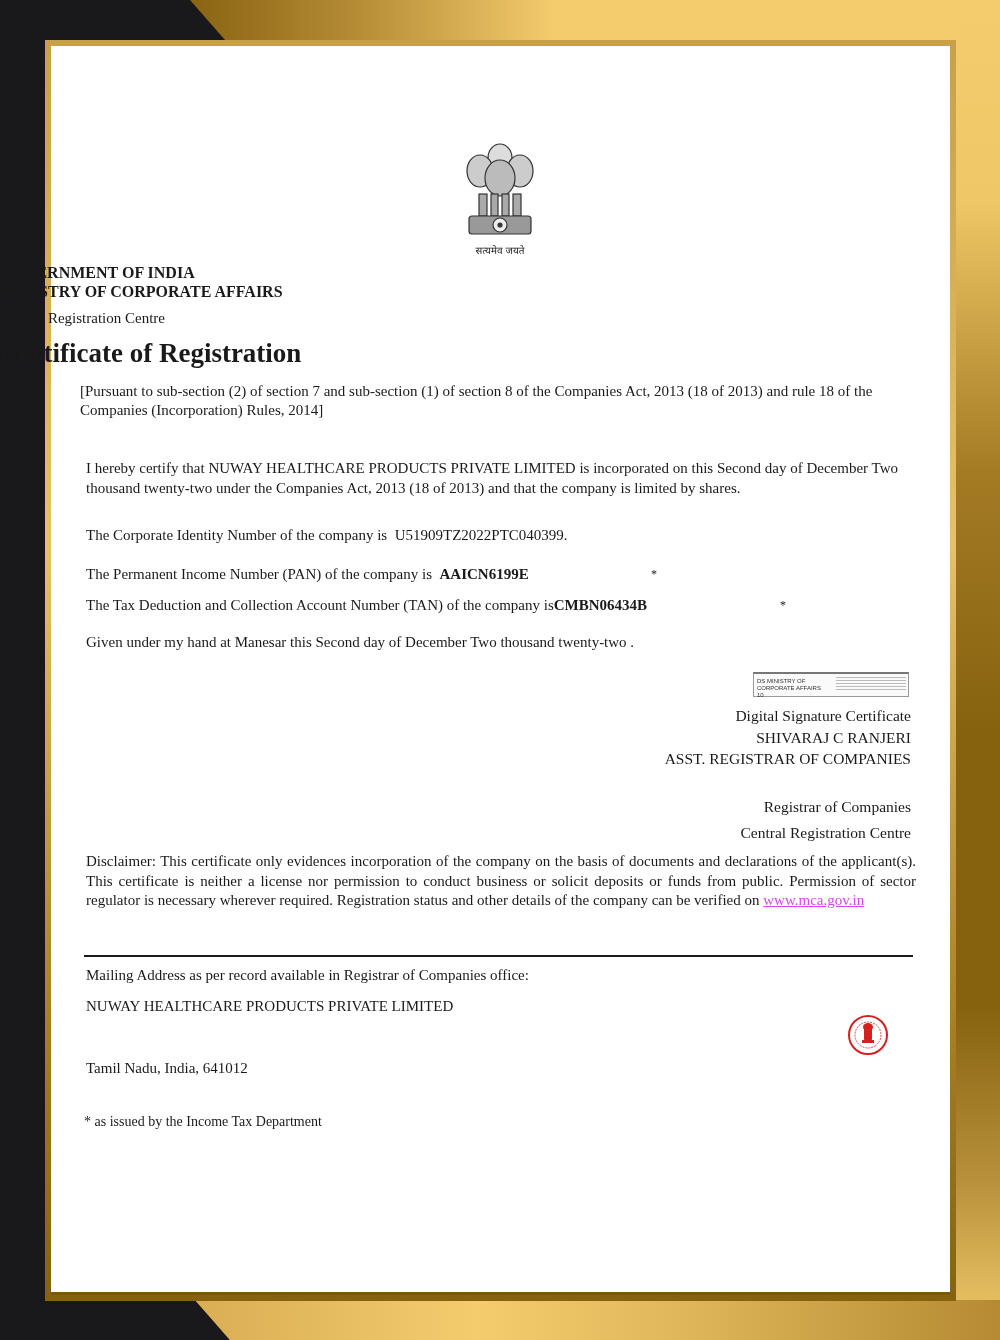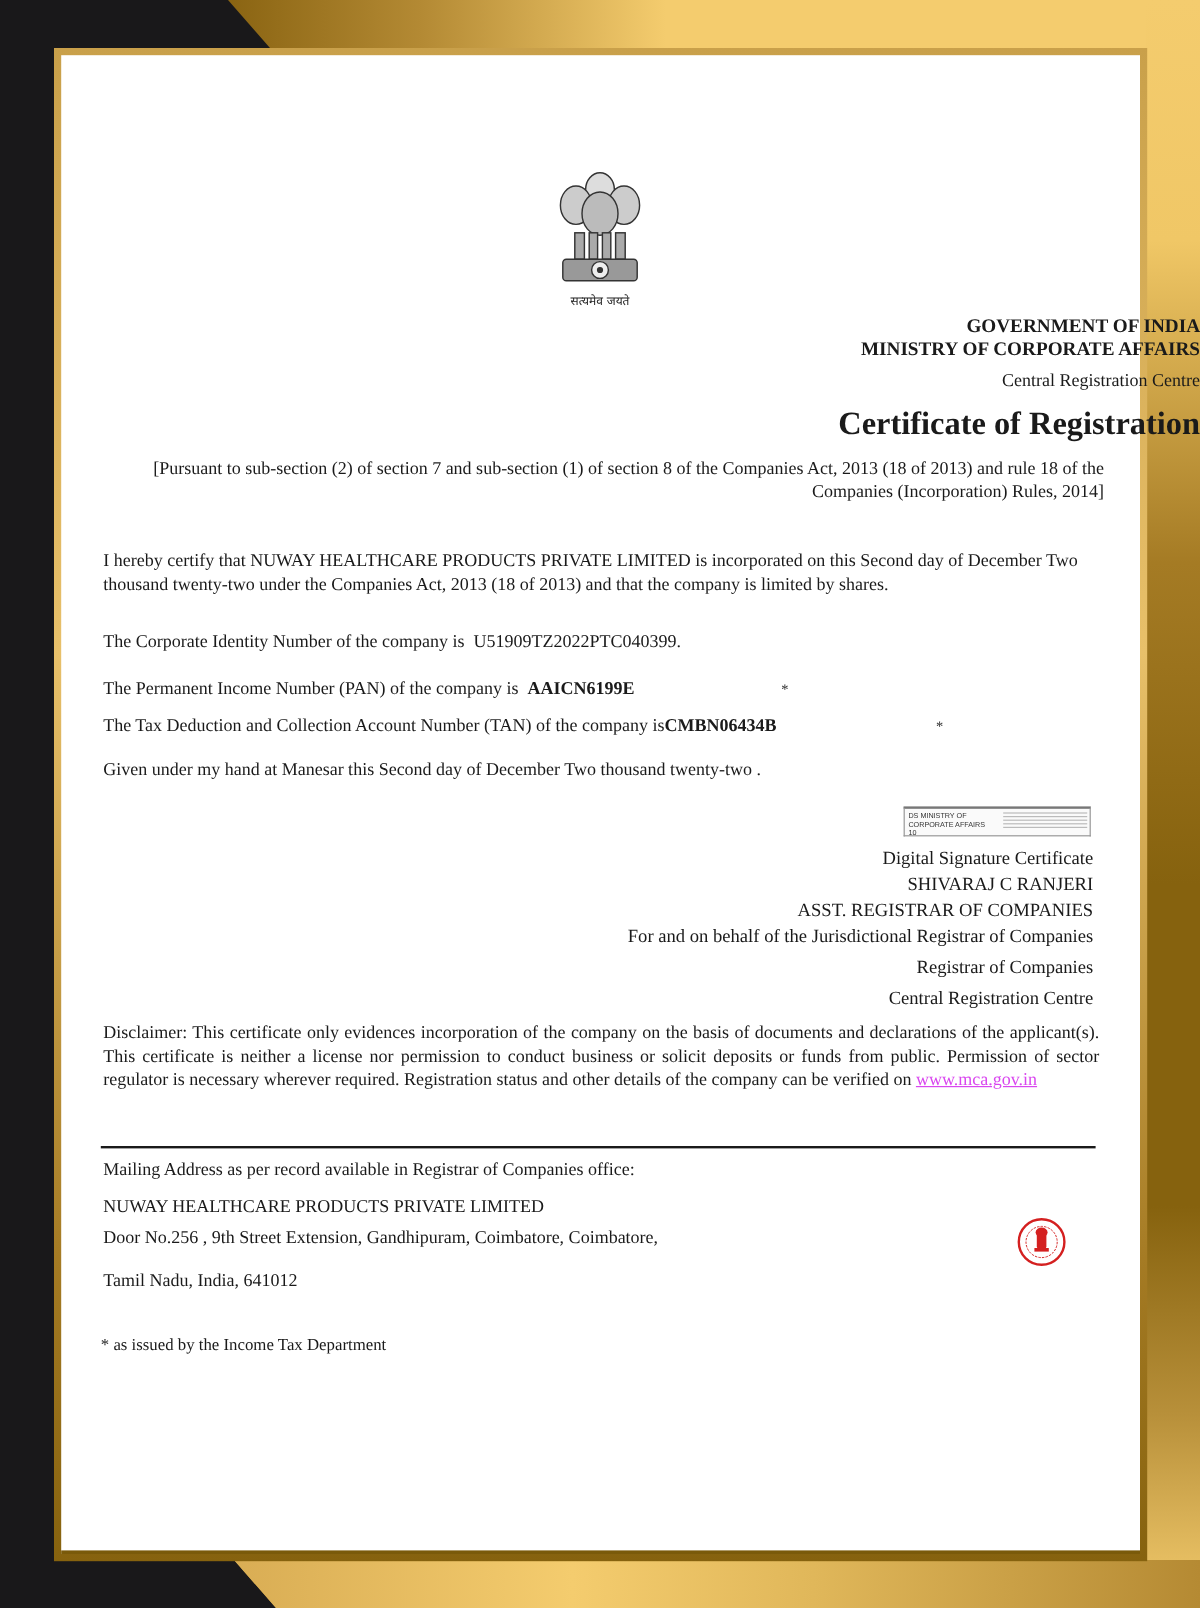--- a/index.html
+++ b/index.html
@@ -40,21 +40,21 @@
     background: #ffffff;
     border-bottom: 3px solid #7a5a0a;
   }
   .page { position: absolute; left: 0; top: 0; width: 1000px; height: 1340px; }
 
   .emblem {
     position: absolute; left: 455px; top: 136px; width: 90px; height: 124px;
   }
   .emblem svg { width: 90px; height: 124px; }
 
-  .center { position: absolute; left: 0; width: 1000px; text-align: right; }
+  .center { position: absolute; left: 0; width: 1000px; text-align: left; }
   .gov { top: 263px; font-size: 16px; font-weight: bold; line-height: 19px; }
   .crc { top: 310px; font-size: 15px; }
   .title { top: 338px; font-size: 27px; font-weight: bold; }
   .pursuant { top: 382px; font-size: 15px; line-height: 19px; left: 80px; width: 840px; }
 
   .para { position: absolute; left: 86px; width: 830px; font-size: 15px; line-height: 19.5px; }
   .p1 { top: 459px; }
   .p-cin { top: 526px; }
   .p-pan { top: 565px; }
   .p-tan { top: 596px; }
@@ -155,34 +155,32 @@
         <div></div>
         <div></div>
         <div></div>
     </div>
   </div>
 
   <div class="sig sig1">
     <div>Digital Signature Certificate</div>
     <div>SHIVARAJ C RANJERI</div>
     <div>ASST. REGISTRAR OF COMPANIES</div>
-    <div>For and on behalf of the Jurisdictional Registrar of Companies</div>
   </div>
   <div class="sig sig2">Registrar of Companies</div>
   <div class="sig sig3">Central Registration Centre</div>
 
   <div class="para disclaimer">
     <span>Disclaimer: This certificate only evidences incorporation of the company on the basis of documents and declarations of the applicant(s). This certificate is neither a license nor permission to conduct business or solicit deposits or funds from public. Permission of sector regulator is necessary wherever required. Registration status and other details of the company can be verified on </span><a>www.mca.gov.in</a>
   </div>
 
   <div class="hr"></div>
 
   <div class="addr addr-h">Mailing Address as per record available in Registrar of Companies office:</div>
   <div class="addr addr-name">NUWAY HEALTHCARE PRODUCTS PRIVATE LIMITED</div>
-  <div class="addr addr-l1">Door No.256 , 9th Street Extension, Gandhipuram, Coimbatore, Coimbatore,</div>
   <div class="addr addr-l2">Tamil Nadu, India, 641012</div>
 
   <div class="seal">
     <svg viewBox="0 0 52 42">
       <circle cx="26" cy="21" r="19" fill="none" stroke="#d42020" stroke-width="2"></circle>
       <circle cx="26" cy="21" r="13" fill="none" stroke="#d42020" stroke-width="0.8" stroke-dasharray="2 1"></circle>
       <rect x="22" y="13" width="8" height="14" rx="2" fill="#d42020"></rect>
       <ellipse cx="26" cy="13" rx="5" ry="4" fill="#d42020"></ellipse>
       <rect x="20" y="26" width="12" height="3" fill="#d42020"></rect>
     </svg>

